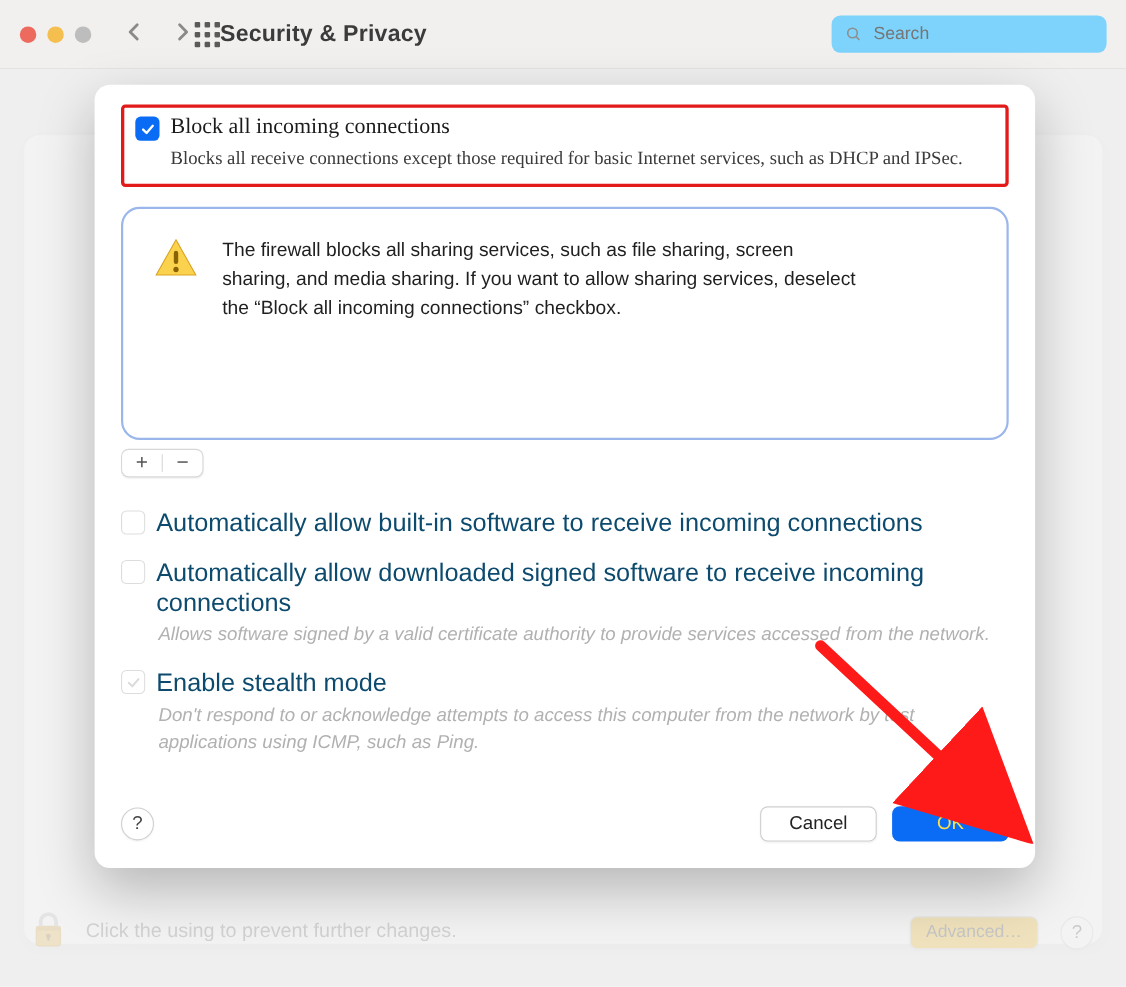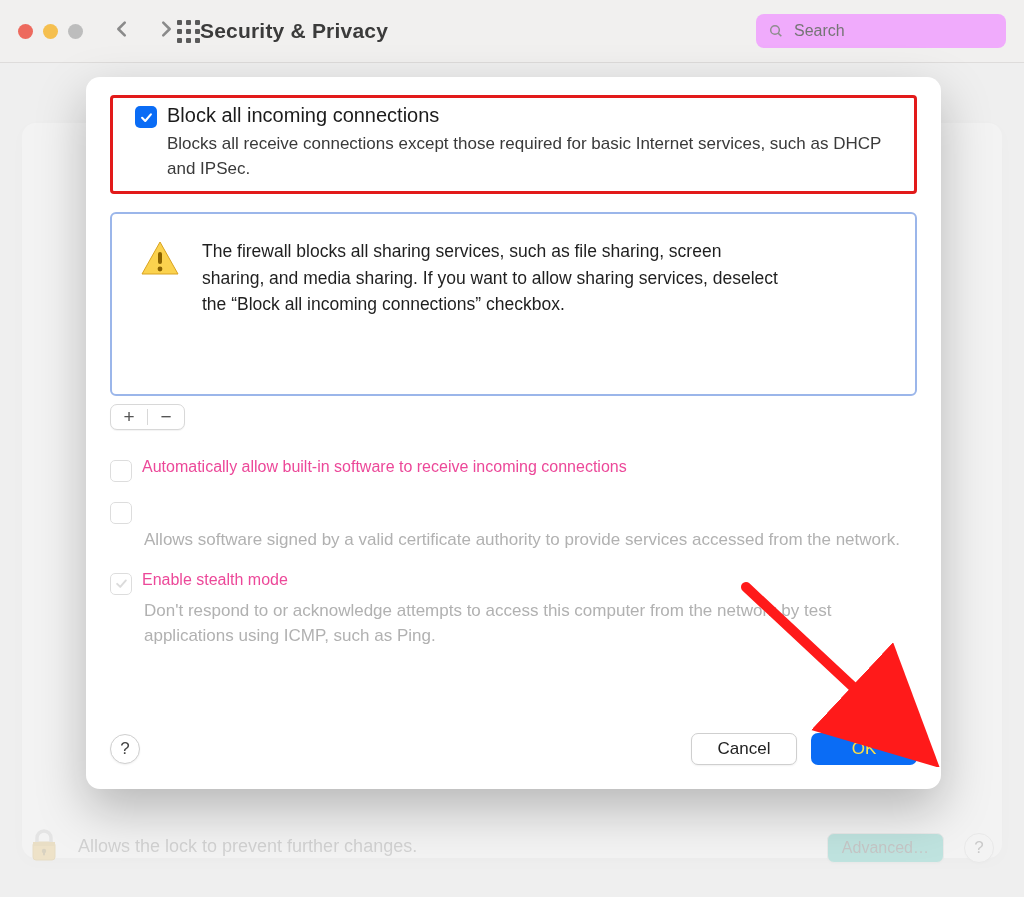--- a/index.html
+++ b/index.html
@@ -8,63 +8,63 @@
   
   .toolbar{height:62px;display:flex;align-items:center;padding:0 18px;background:#f1f0ef;}
   .traffic{display:flex;gap:10px;}
   .dot{width:15px;height:15px;border-radius:50%;}
   .dot.r{background:#ed6a5e;} .dot.y{background:#f5bf4f;} .dot.g{background:#bdbdbd;}
   .navarrows{display:flex;gap:22px;margin-left:28px;color:#777;}
   .navarrows svg{width:22px;height:22px;}
   .apps-icon{display:grid;grid-template-columns:repeat(3,5px);grid-template-rows:repeat(3,5px);gap:4px;}
   .apps-icon span{width:5px;height:5px;background:#5a5a5a;border-radius:1px;}
   .wtitle{font-size:21px;font-weight:700;color:#3b3b3b;letter-spacing:.2px;}
-  .searchbox{margin-left:auto;width:250px;height:34px;border-radius:8px;background:#f0abfc;display:flex;align-items:center;padding:0 12px;color:#8e8e8e;}
+  .searchbox{margin-left:auto;width:250px;height:34px;border-radius:8px;background:#7dd3fc;display:flex;align-items:center;padding:0 12px;color:#8e8e8e;}
   .searchbox svg{width:16px;height:16px;margin-right:8px;flex:none;}
   .searchbox input{border:none;background:transparent;outline:none;font-size:16px;color:#555;width:100%;}
 
   .toolbar-sep{height:1px;background:#dedcdb;}
 
   
   .backdrop{position:relative;height:calc(897px - 63px);background:#ececec;}
   .veil{position:absolute;inset:0;background:rgba(240,240,240,.78);}
 
   .behind-content{position:absolute;left:22px;right:22px;top:60px;background:#fff;border-radius:14px;height:735px;box-shadow:0 4px 16px rgba(0,0,0,.06);}
 
   .lockrow{position:absolute;left:28px;bottom:34px;display:flex;align-items:center;gap:18px;color:#6a6a6a;font-size:18px;}
   .lockrow .lock{width:32px;height:34px;}
-  .adv-btn{position:absolute;right:80px;bottom:34px;height:30px;padding:0 14px;border-radius:7px;background:#14b8a6;border:1px solid #cfcfcf;font-size:16px;color:#333;display:flex;align-items:center;box-shadow:0 1px 2px rgba(0,0,0,.06);}
+  .adv-btn{position:absolute;right:80px;bottom:34px;height:30px;padding:0 14px;border-radius:7px;background:#eab308;border:1px solid #cfcfcf;font-size:16px;color:#333;display:flex;align-items:center;box-shadow:0 1px 2px rgba(0,0,0,.06);}
   .help-round{width:30px;height:30px;border-radius:50%;border:1px solid #cfcfcf;background:#fff;display:flex;align-items:center;justify-content:center;font-size:17px;color:#444;box-shadow:0 1px 2px rgba(0,0,0,.06);}
   .help-bottom{position:absolute;right:30px;bottom:34px;}
 
   
   .modal{position:absolute;left:86px;top:14px;width:855px;height:712px;background:#fff;border-radius:14px;box-shadow:0 20px 50px rgba(0,0,0,.25);padding:18px 24px 22px 24px;}
 
-  .highlight-box{border:3px solid #e21a1a;border-radius:4px;padding:6px 10px 10px 22px;margin-bottom:18px;}
+  .highlight-box{border:3px solid #e21a1a;border-radius:4px;padding:6px 10px 10px 10px;margin-bottom:18px;font-family:Liberation Serif, serif;}
   .optrow{display:flex;align-items:flex-start;gap:10px;}
   .chk{flex:none;width:22px;height:22px;border-radius:5px;display:flex;align-items:center;justify-content:center;margin-top:2px;}
   .chk.blue{background:#0a6cf5;color:#fff;}
   .chk.off{border:1px solid #c8c8c8;background:#fff;}
   .chk svg{width:15px;height:15px;}
   .opt-title{font-size:20px;color:#1b1b1b;font-weight:500;}
   .opt-desc{font-size:17px;color:#3a3a3a;line-height:1.45;margin-left:32px;margin-top:4px;}
 
-  .listbox{border:2px solid #9bb6ea;border-radius:6px;height:184px;padding:24px 28px;display:flex;gap:22px;}
+  .listbox{border:2px solid #9bb6ea;border-radius:17px;height:212px;padding:24px 28px;display:flex;gap:22px;}
   .listbox .warn{flex:none;margin-top:2px;}
   .listbox .msg{font-size:17.5px;color:#1f1f1f;line-height:1.5;max-width:580px;}
 
   .pm-bar{display:inline-flex;align-items:center;height:26px;border:1px solid #d8d8d8;border-radius:7px;background:#fff;margin-top:8px;margin-bottom:10px;box-shadow:0 1px 1px rgba(0,0,0,.05);}
   .pm-bar span{width:36px;text-align:center;font-size:19px;color:#555;line-height:24px;}
   .pm-bar .sep{width:1px;height:16px;background:#d8d8d8;}
 
   .disabled-opt{margin-top:18px;}
   .disabled-opt .optrow{align-items:flex-start;}
   .disabled-opt .chk.off{opacity:.6;}
-  .d-title{font-size:16px;color:#ec4899;font-weight:400;}
-  .d-desc{font-size:17px;color:#b1b1b1;line-height:1.45;margin-left:34px;margin-top:4px;}
+  .d-title{font-size:23px;color:#0c4a6e;font-weight:400;}
+  .d-desc{font-size:17px;color:#b1b1b1;line-height:1.45;margin-left:34px;margin-top:4px;font-style:italic;}
 
   
   .modal-footer{position:absolute;left:24px;right:24px;bottom:22px;height:36px;display:flex;align-items:center;}
   .modal-footer .help-round{margin-right:auto;}
   .btn{height:32px;min-width:106px;border-radius:7px;font-size:17px;display:flex;align-items:center;justify-content:center;padding:0 18px;}
   .btn-cancel{background:#fff;border:1px solid #cfcfcf;color:#222;margin-right:14px;box-shadow:0 1px 2px rgba(0,0,0,.06);}
   .btn-ok{background:#0a6cf5;color:#fde047;border:none;width:106px;font-weight:500;}
 
   
   .arrow{position:absolute;pointer-events:none;}
@@ -112,21 +112,21 @@
   <div class="behind-content"></div>
 
   <div class="lockrow">
     <svg class="lock" viewBox="0 0 32 34">
       <rect x="5" y="13" width="22" height="18" rx="3" fill="#e6b23c" stroke="#c9972a"></rect>
       <rect x="5" y="13" width="22" height="4" fill="#d39e2e"></rect>
       <path d="M9 13 V9 a7 7 0 0 1 14 0 V13" fill="none" stroke="#b9b9b9" stroke-width="3.4"></path>
       <circle cx="16" cy="22" r="2.2" fill="#8a6b1f"></circle>
       <rect x="15" y="22" width="2" height="4.5" rx="1" fill="#8a6b1f"></rect>
     </svg>
-    <span>Allows the lock to prevent further changes.</span>
+    <span>Click the using to prevent further changes.</span>
   </div>
   <div class="adv-btn">Advanced…</div>
   <div class="help-round help-bottom">?</div>
 
   <div class="veil"></div>
 
   <div class="modal">
 
     <div class="highlight-box">
       <div class="optrow">
@@ -160,20 +160,21 @@
     <div class="disabled-opt">
       <div class="optrow">
         <div class="chk off"></div>
         <div class="d-title">Automatically allow built-in software to receive incoming connections</div>
       </div>
     </div>
 
     <div class="disabled-opt">
       <div class="optrow">
         <div class="chk off"></div>
+        <div class="d-title">Automatically allow downloaded signed software to receive incoming connections</div>
       </div>
       <div class="d-desc">Allows software signed by a valid certificate authority to provide services accessed from the network.</div>
     </div>
 
     <div class="disabled-opt">
       <div class="optrow">
         <div class="chk off">
           <svg viewBox="0 0 24 24" fill="none" stroke="#c4c4c4" stroke-width="3" stroke-linecap="round" stroke-linejoin="round">
               <polyline points="5 12.5 10 17.5 19 7"></polyline>
             </svg>

